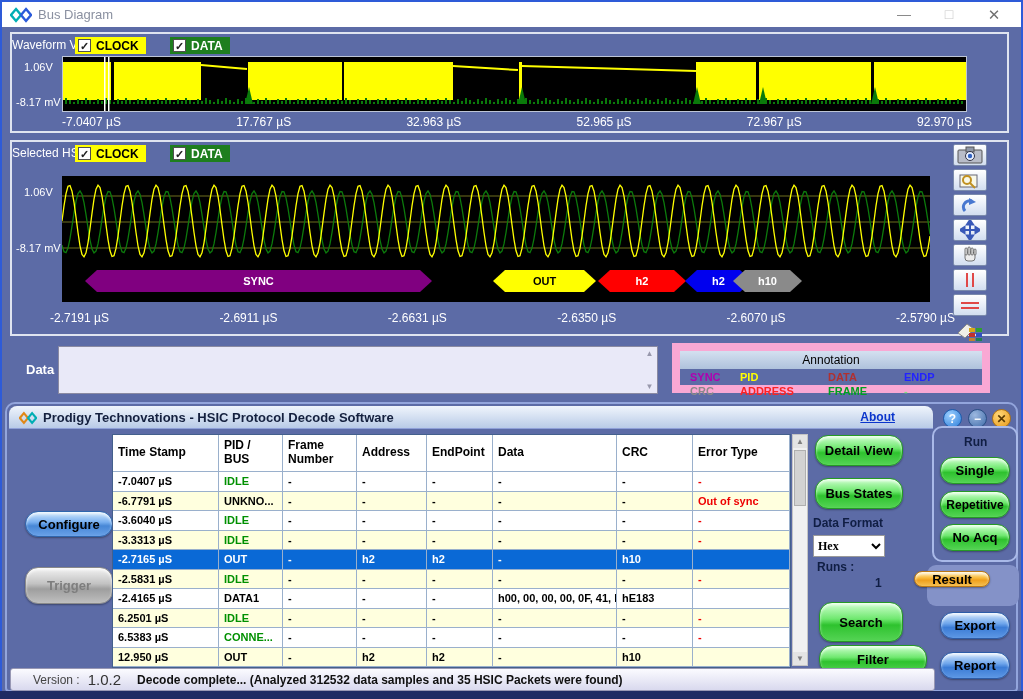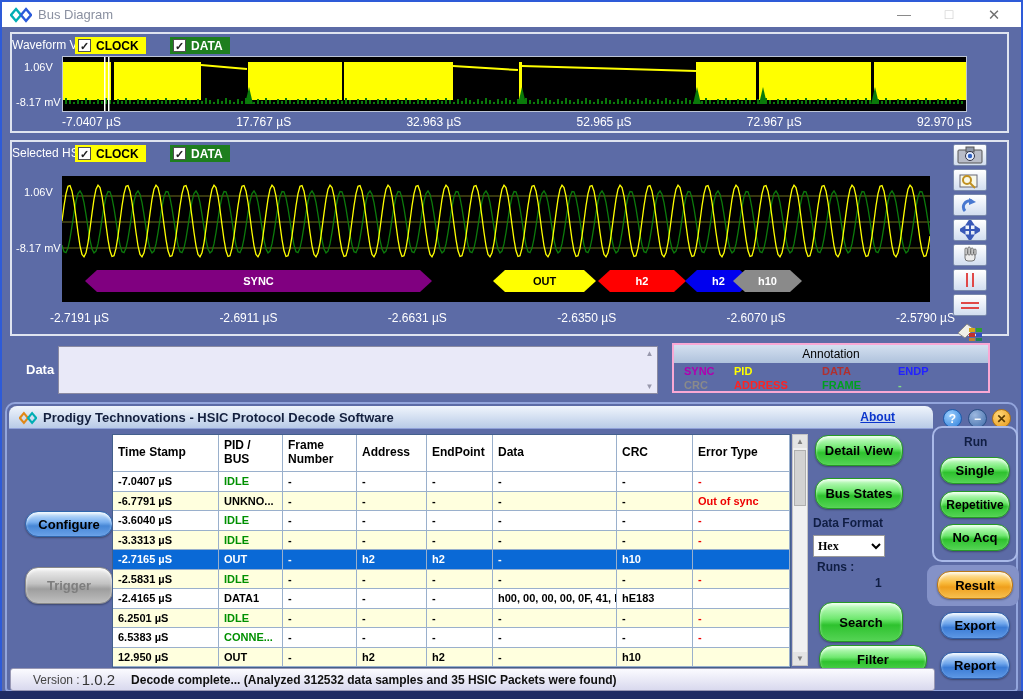--- a/index.html
+++ b/index.html
@@ -42,21 +42,21 @@
   
   #tools { position:absolute; left:941px; top:2px; width:36px; }
   .toolbtn { width:34px; height:22px; margin-bottom:3px; display:flex; align-items:center; justify-content:center;
              background:linear-gradient(#FFFFFF,#D2DEF0); border:1px solid #7A8AAC; border-radius:2px; }
   .toolplain { width:34px; height:24px; display:flex; align-items:center; justify-content:center; }
 
   
   #data-label { position:absolute; left:26px; top:362px; color:#FFF; font-size:13px; font-weight:bold; }
   #data-box { position:absolute; left:58px; top:346px; width:600px; height:48px; background:#E9E9F8; border:1px solid #8A8AA2; }
   #data-box .sarr { position:absolute; right:2px; width:11px; font-size:8px; color:#9898AC; text-align:center; }
-  #annotation { position:absolute; left:672px; top:343px; width:318px; height:50px; border:2px solid #f9a8d4; }
+  #annotation { position:absolute; left:672px; top:343px; width:318px; height:50px; border:8px solid #f9a8d4; }
   #ann-title { height:18px; background:linear-gradient(#D4E0F0,#AFC2DC); color:#000; font-size:12px; text-align:center; line-height:18px; }
   #ann-grid { display:grid; grid-template-columns:50px 88px 76px 1fr; padding:1px 0 0 10px; row-gap:0; }
   #ann-grid span { font-size:11px; font-weight:bold; line-height:14px; }
 
   
   #appwin { position:absolute; left:5px; top:402px; width:1013px; height:290px; background:#5C6BA6;
             border:2px solid #93A5DC; border-radius:10px 10px 4px 4px; }
   #apphdr { position:absolute; left:2px; top:2px; width:924px; height:23px; border-radius:8px 8px 0 0;
             background:linear-gradient(#F0F5FC,#B9CBE7); border-bottom:1px solid #8FA0D8; }
   #apphdr .logo { position:absolute; left:10px; top:5px; }
@@ -111,30 +111,30 @@
   #search { left:812px; top:198px; width:84px; height:40px; }
   #filter { left:812px; top:241px; width:108px; height:29px; }
 
   
   #run-group { position:absolute; left:925px; top:22px; width:86px; height:136px; border:2px solid #A9B9E8; border-radius:10px; }
   #run-label { left:957px; top:31px; }
   #single     { left:933px; top:53px;  width:70px; height:27px; }
   #repetitive { left:933px; top:87px;  width:70px; height:27px; font-size:12px; }
   #no-acq     { left:933px; top:120px; width:70px; height:27px; }
   #result-tab { position:absolute; left:920px; top:161px; width:92px; height:41px; background:#8492C8; border-radius:9px; }
-  #result { left:930px; top:167px; width:76px; height:28px; }
+  #result { left:907px; top:167px; width:76px; height:16px; }
   #export { left:933px; top:208px; width:70px; height:27px; }
   #report { left:933px; top:248px; width:70px; height:27px; }
 
   
   #statusbar { position:absolute; left:3px; top:264px; width:925px; height:23px; border-radius:3px;
                background:linear-gradient(#FBFBFF,#D9D9EE); border:1px solid #9898B4;
                display:flex; align-items:center; color:#222; }
   #ver-label { margin-left:22px; font-size:12px; color:#444; }
-  #ver-value { font-size:15px; margin-left:2px; color:#333; }
+  #ver-value { font-size:15px; margin-left:8px; color:#333; }
   #status-msg { margin-left:16px; font-size:12px; font-weight:bold; color:#101010; }
 
   #bottomstrip { position:absolute; left:0; top:691px; width:1023px; height:8px; background:#1E2B63; }
 </style>
 </head>
 <body>
 
 <div id="app">
 
   <div class="titlebar">

